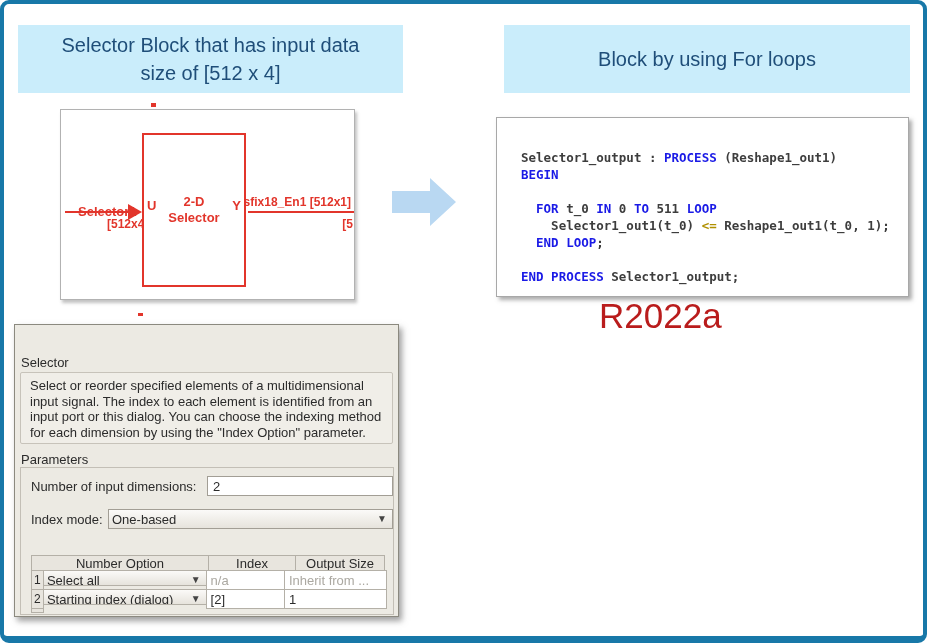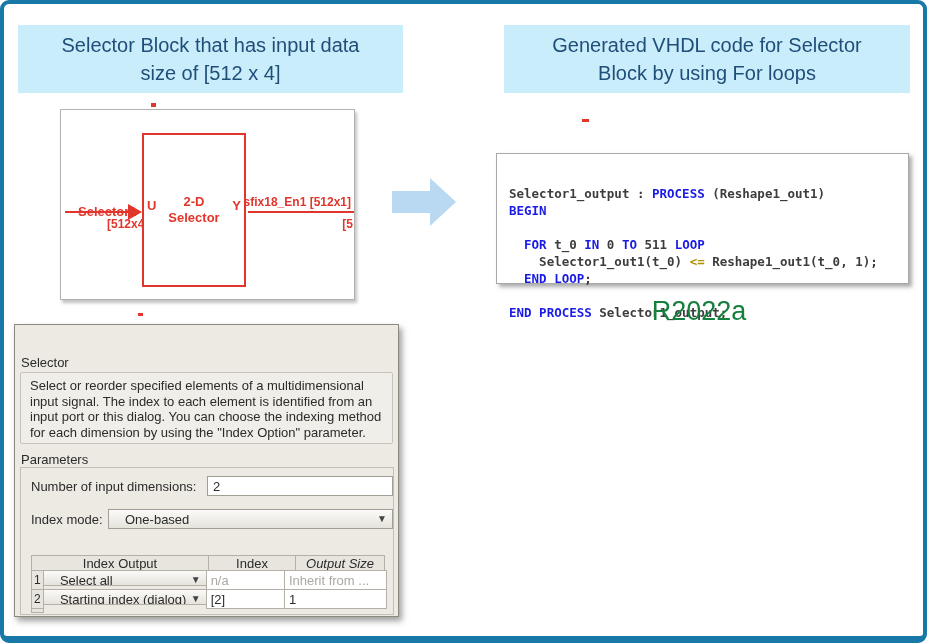--- a/index.html
+++ b/index.html
@@ -47,36 +47,36 @@
   .in-label   { position:absolute; left:17px; top:94px;  font-size:13px;text-align:right; }
   .in-dims    { position:absolute; left:46px; top:107px; font-size:12px; }
   .out-label  { position:absolute; right:3px; top:85px;  font-size:12px; }
   .out-dims   { position:absolute; right:1px; top:107px; font-size:12px; }
 
   
   .flow-arrow { position:absolute; left:388px; top:174px; }
 
   
   .codebox {
-    position:absolute; left:492px; top:113px; width:413px; height:131px;
+    position:absolute; left:492px; top:113px; width:413px; height:180px;
     background:#fff; border:1px solid #a8a8a8;
     box-shadow:3px 3px 4px rgba(90,90,90,.5);
-    padding:31px 8px 0 12px;
+    padding:31px 8px 0 24px;
     font-family:"DejaVu Sans Mono", monospace; font-size:12.5px; font-weight:600;
-    line-height:17px; white-space:pre;margin-top:36px;
+    line-height:17px; white-space:pre;
   }
   .seg-plain { color:#3d3d3d; }
   .seg-kw    { color:#1a1ae6; }
   .seg-op    { color:#b09000; }
 
   .tick { position:absolute; background:#e2352b; }
 
   .version {
-    position:absolute; left:595px; top:292px; width:200px; text-align:center;
-    color:#15803d; font-size:27px;
+    position:absolute; left:595px; top:292px; width:200px; 
+    color:#b91c1c; font-size:35px;
   }
 
   
   .dialog {
     position:absolute; left:10px; top:320px; width:385px; height:293px;
     background:#eceae3; border:1px solid #8b897f;
     box-shadow:3px 4px 6px rgba(80,80,80,.55);
     font-size:13px; color:#2b2b2b;
   }
   .titlebar {
@@ -111,50 +111,49 @@
     border:1px solid #c3bfb6;
   }
   .numdims-label { position:absolute; left:16px; top:154px; }
   .numdims-input {
     position:absolute; left:192px; top:151px; width:186px; height:20px;
     background:#fff; border:1px solid #a29e95; padding:2px 0 0 5px;
   }
   .indexmode-label { position:absolute; left:16px; top:187px; }
   .combo {
     background:linear-gradient(#fbfaf8,#e6e3dc); border:1px solid #a29e95;
-    padding:2px 14px 0 16px; position:relative; overflow:hidden; white-space:nowrap;
+    padding:2px 14px 0 3px; position:relative; overflow:hidden; white-space:nowrap;
   }
   .combo .caret { position:absolute; right:5px; top:3px; font-size:10px; color:#444; }
   .indexmode-select { position:absolute; left:93px; top:184px; width:285px; height:20px; }
 
   .ptable { position:absolute; left:17px; top:231px; width:355px; }
   .trow { display:flex; }
   .tcell {
     border:1px solid #b4b0a7; margin:-1px 0 0 -1px; overflow:hidden; white-space:nowrap;
   }
   .th { background:#e8e5de; text-align:center; height:16px; padding-top:0px; }
-  .th-option { width:178px; } .th-index { width:88px; } .th-output { width:90px;font-style:italic; }
+  .th-option { width:178px; } .th-index { width:88px; } .th-output { width:90px; }
   .numcell { width:13px; background:#e8e5de; text-align:center; height:20px; padding-top:2px; font-size:12px; }
   .optcell { width:165px; height:16px; }
   .valcell { width:80px; background:#fff; height:20px; padding:2px 0 0 4px; }
   .valcell.last { width:104px; }
   .muted { color:#aba8a1; }
   .sliver { height:5px; }
 </style>
 </head>
 <body>
 
 <div class="frame">
 
   <div class="banner banner-left">
     <div>Selector Block that has input data</div>
     <div>size of [512 x 4]</div>
   </div>
   <div class="banner banner-right">
-    <div>Generated VHDL code for Selector</div>
     <div>Block by using For loops</div>
   </div>
 
   <div class="red-dot" style="left:147px;top:99px;width:5px;height:4px;"></div>
   <div class="canvas">
     <div class="sig-line in-line"></div>
     <div class="arrow-head"></div>
     <div class="in-label">Selector1</div>
     <div class="in-dims">[512x4]</div>
 
@@ -198,21 +197,21 @@
     <div class="numdims-input">2</div>
 
     <div class="indexmode-label">Index mode:</div>
     <div class="combo indexmode-select">
       <span>One-based</span>
       <span class="caret">▼</span>
     </div>
 
     <div class="ptable" id="param-table">
         <div class="trow">
-          <div class="tcell th th-option">Index Output</div>
+          <div class="tcell th th-option">Number Option</div>
           <div class="tcell th th-index">Index</div>
           <div class="tcell th th-output">Output Size</div>
         </div>
         <div class="trow">
           <div class="tcell numcell">1</div>
           <div class="tcell optcell combo"><span>Select all</span><span class="caret">▼</span></div>
           <div class="tcell valcell  muted">n/a</div>
           <div class="tcell valcell last muted">Inherit from ...</div>
         </div>
         <div class="trow">

